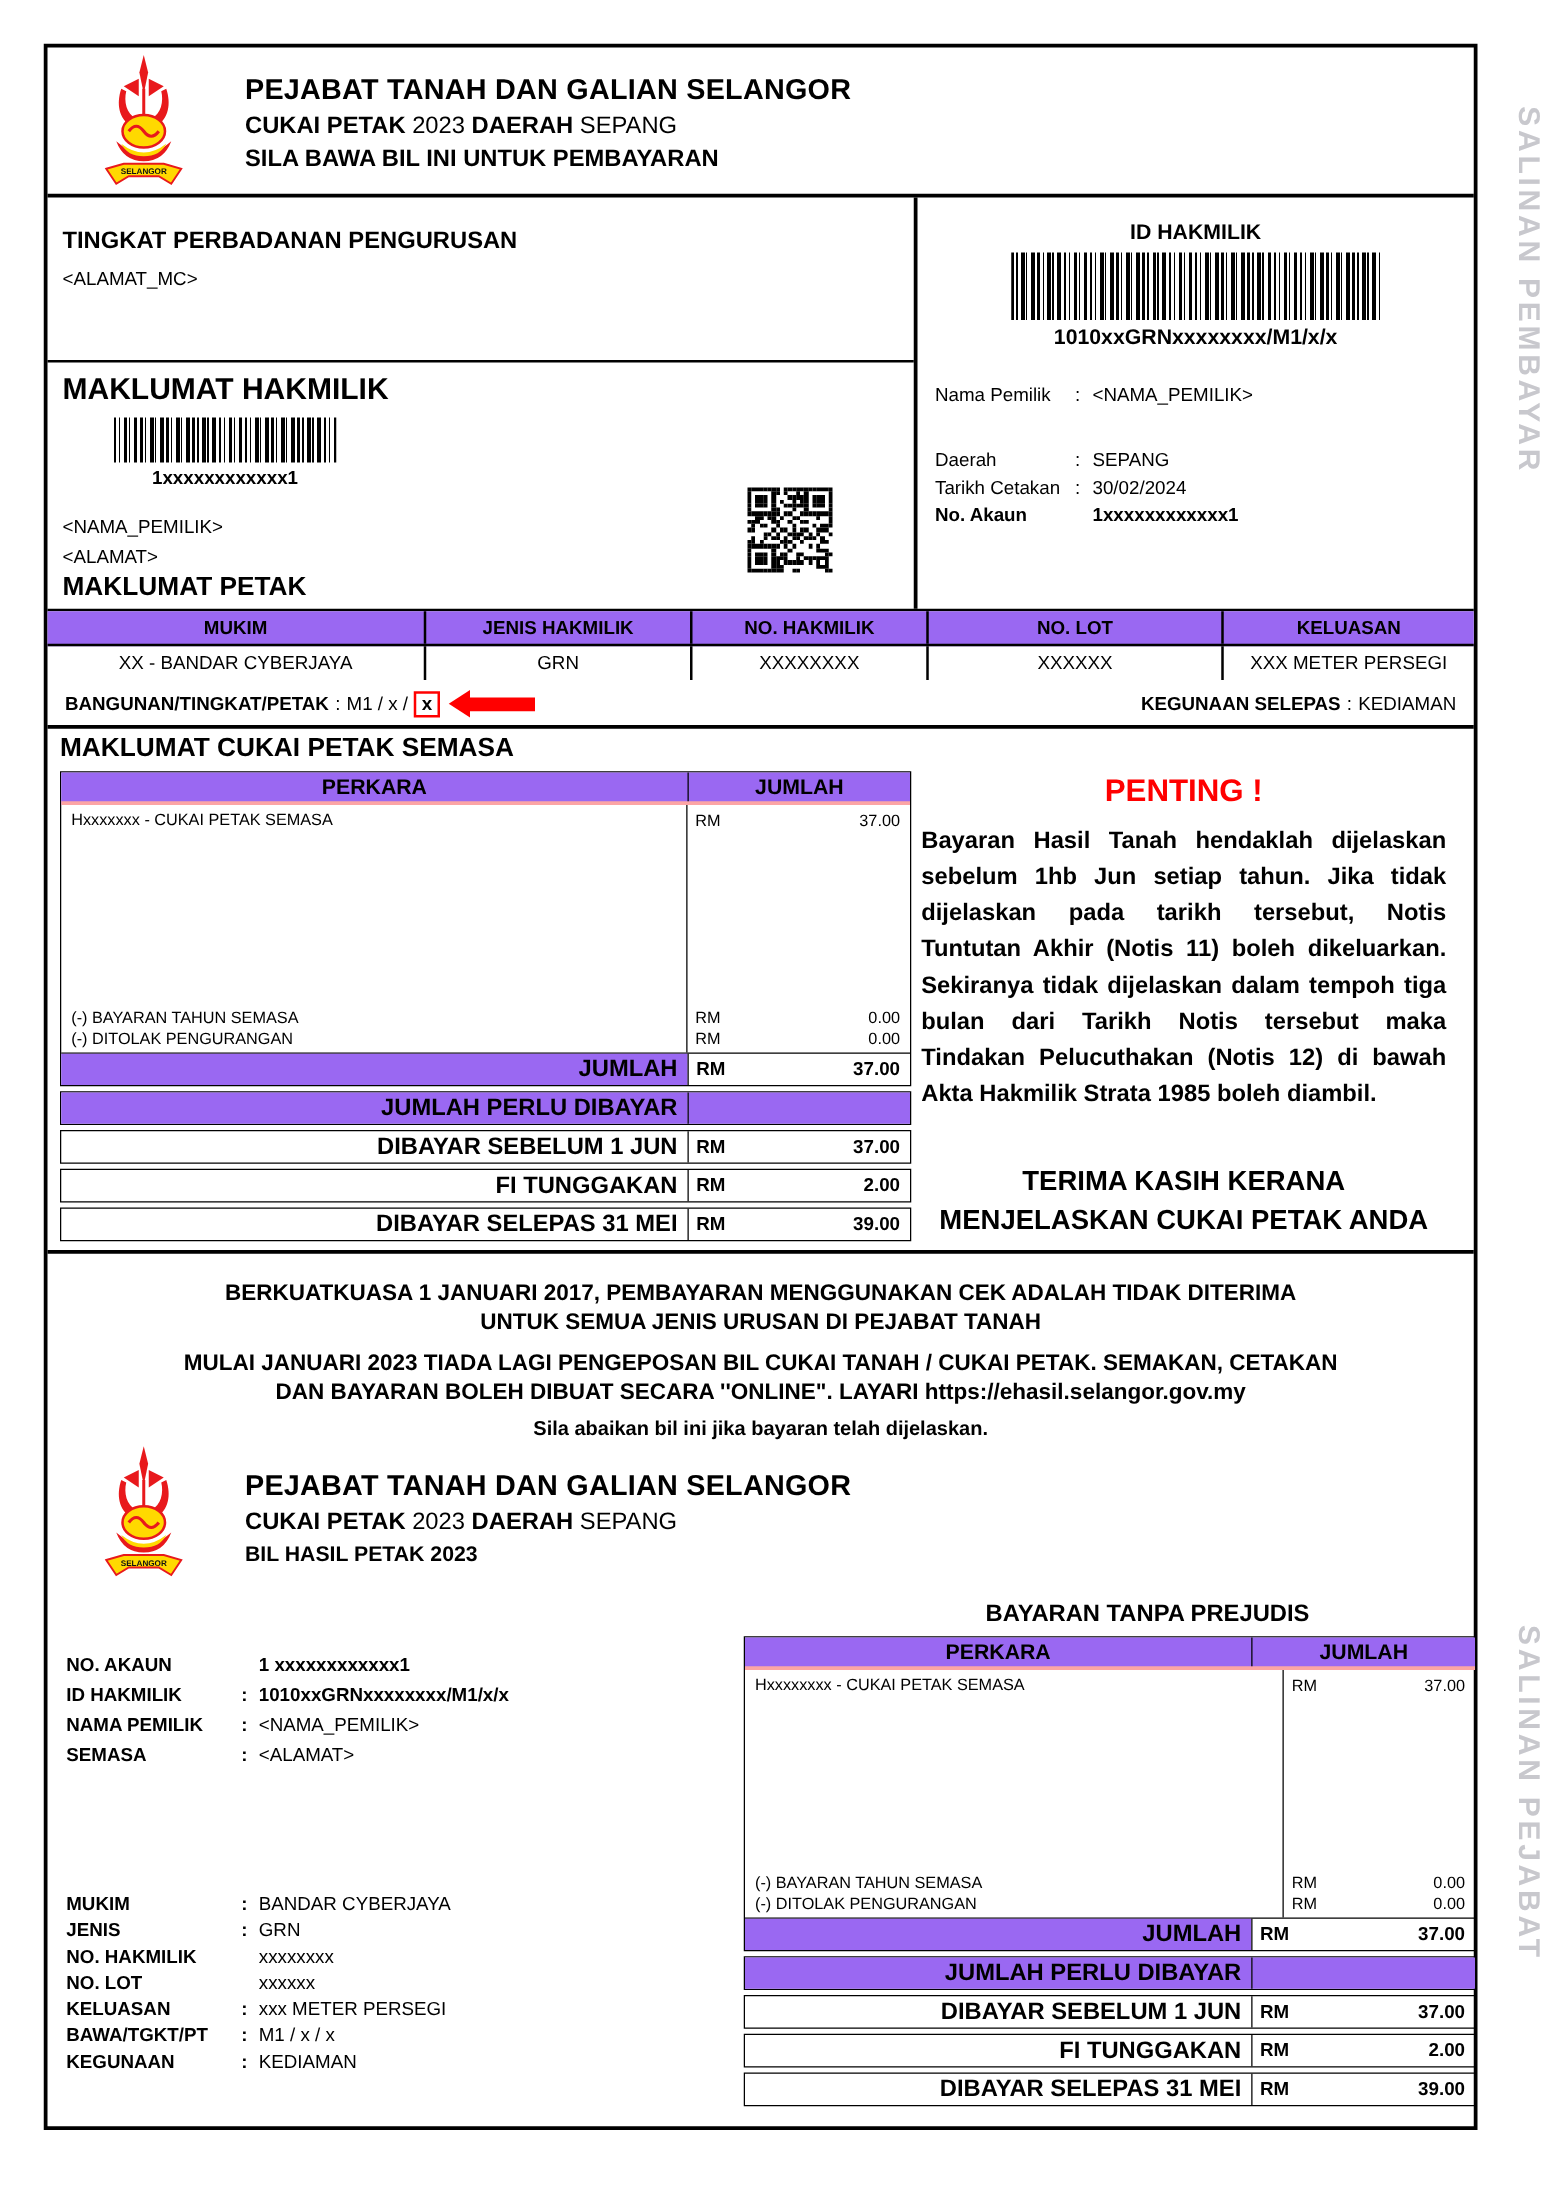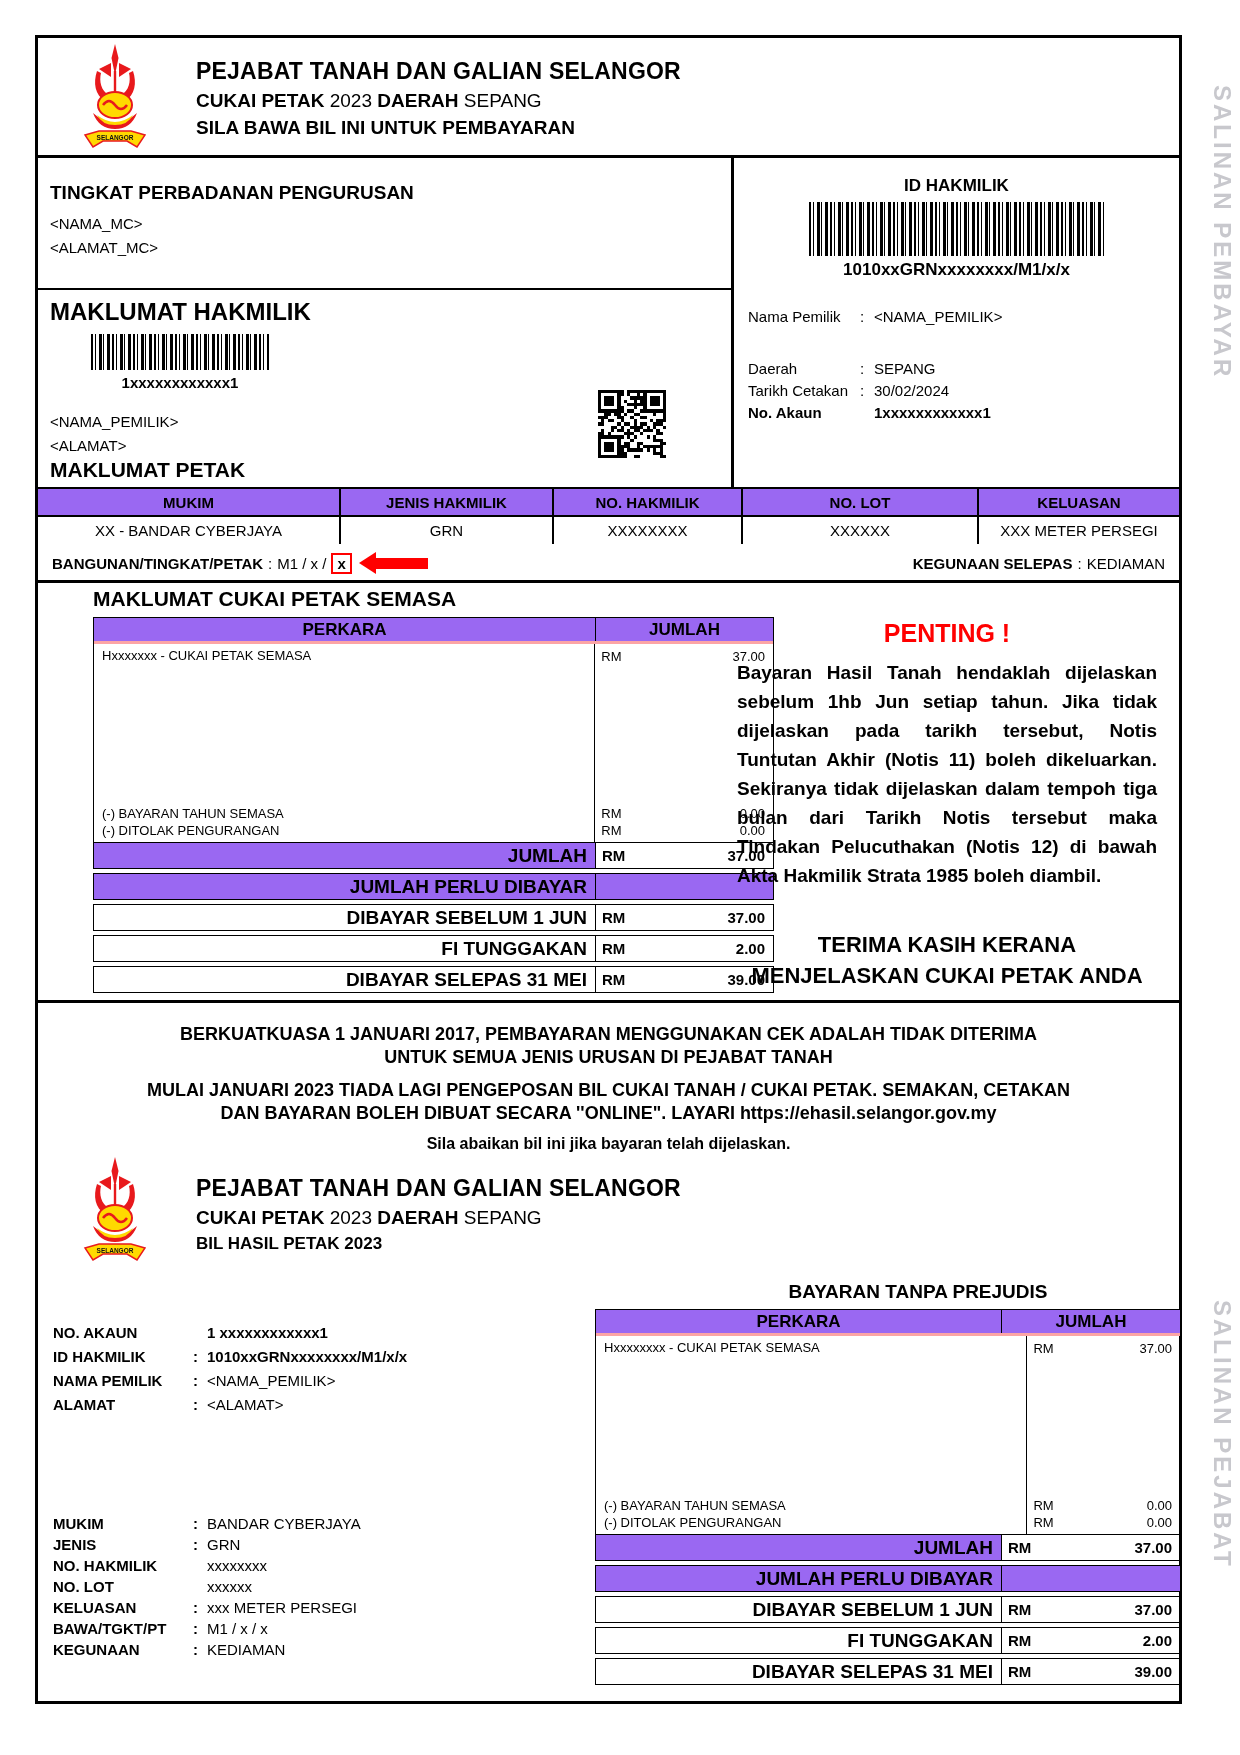--- a/index.html
+++ b/index.html
@@ -56,21 +56,21 @@
   
   .sec-bangunan { height:37px; border-bottom:3px solid #000; display:flex; align-items:center; padding:0 14px; font-size:15px; }
   .sp { margin:0 5px; }
   .redbox { display:inline-block; border:2px solid #f00; padding:0 4px; margin-left:5px; font-weight:bold; }
   .arrow { position:relative; width:52px; height:11px; background:#f00; margin-left:24px; }
   .arrow::before { content:""; position:absolute; left:-17px; top:-6px; border:11.5px solid transparent; border-right:17px solid #f00; border-left:0; }
   .flex-spacer { flex:1; }
 
   
   .sec-main { height:420px; border-bottom:3px solid #000; display:flex; }
-  .main-left { width:683px;padding-left:45px; }
+  .main-left { width:683px; }
   .cukai-h { margin:4px 0 0 10px; font-size:21px; font-weight:bold; }
   .ctable { margin:6px 0 0 10px; width:681px; }
   .ctable.w2 { margin:0; }
   .ct-main { border:1px solid #000; }
   .ct-head { display:flex; height:26px; background:var(--purple); border-bottom:3px solid #fca5a5; }
   .ch-l { display:flex; align-items:center; justify-content:center; font-weight:bold; font-size:17px; }
   .ct-body { display:flex; }
   .cb-l { display:flex; flex-direction:column; justify-content:space-between; padding:4px 0 3px 8px; font-size:13px; }
   .cb-r { display:flex; flex-direction:column; justify-content:space-between; border-left:1px solid #000; padding:4px 0 3px 0; font-size:13px; }
   .amt { display:flex; line-height:17px; }
@@ -147,21 +147,20 @@
         <div class="t1">PEJABAT TANAH  DAN GALIAN SELANGOR</div>
         <div class="t2"><span class="b">CUKAI PETAK</span> <span>2023</span> <span class="b">DAERAH</span> <span>SEPANG</span></div>
         <div class="t3">SILA BAWA BIL INI UNTUK PEMBAYARAN</div>
       </div>
     </div>
 
     <div class="sec-info">
       <div class="info-left">
         <div class="mc">
           <div class="mc-h">TINGKAT PERBADANAN PENGURUSAN</div>
-          <div class="mc-line">&lt;NAMA_MC&gt;</div>
           <div class="mc-line">&lt;ALAMAT_MC&gt;</div>
         </div>
         <div class="hm">
           <div class="hm-h">MAKLUMAT HAKMILIK</div>
           <div class="bc bc1"></div>
           <div class="bc1-txt">1xxxxxxxxxxxx1</div>
           <div class="hm-names">
             <div>&lt;NAMA_PEMILIK&gt;</div>
             <div>&lt;ALAMAT&gt;</div>
           </div>
@@ -588,21 +587,21 @@
               <span class="b">ID HAKMILIK</span>
               <span class="b">:</span>
               <span class="b">1010xxGRNxxxxxxxx/M1/x/x</span>
             </div>
           <div class="f2row">
               <span class="b">NAMA PEMILIK</span>
               <span class="b">:</span>
               <span>&lt;NAMA_PEMILIK&gt;</span>
             </div>
           <div class="f2row">
-              <span class="b">ALAMAT</span>
+              <span class="b">SEMASA</span>
               <span class="b">:</span>
               <span>&lt;ALAMAT&gt;</span>
             </div>
         </div>
         <div class="fg-b">
           <div class="f2row">
               <span class="b">MUKIM</span>
               <span class="b">:</span>
               <span>BANDAR CYBERJAYA</span>
             </div>

